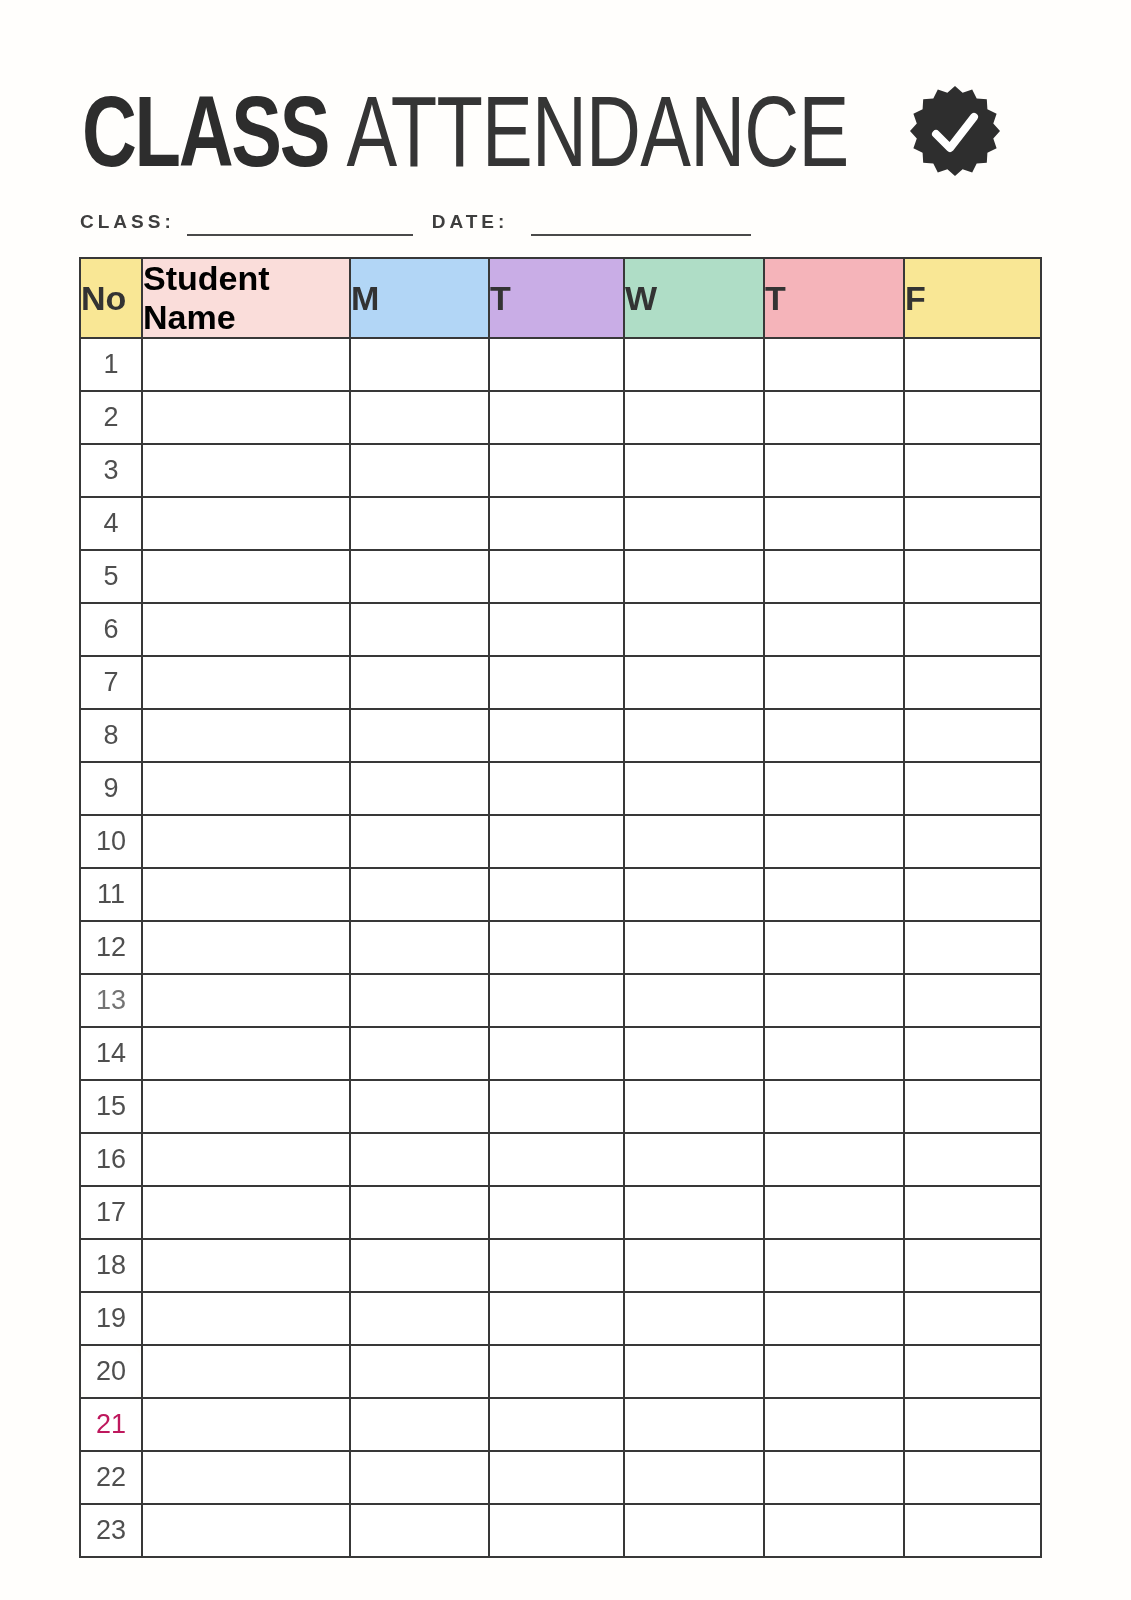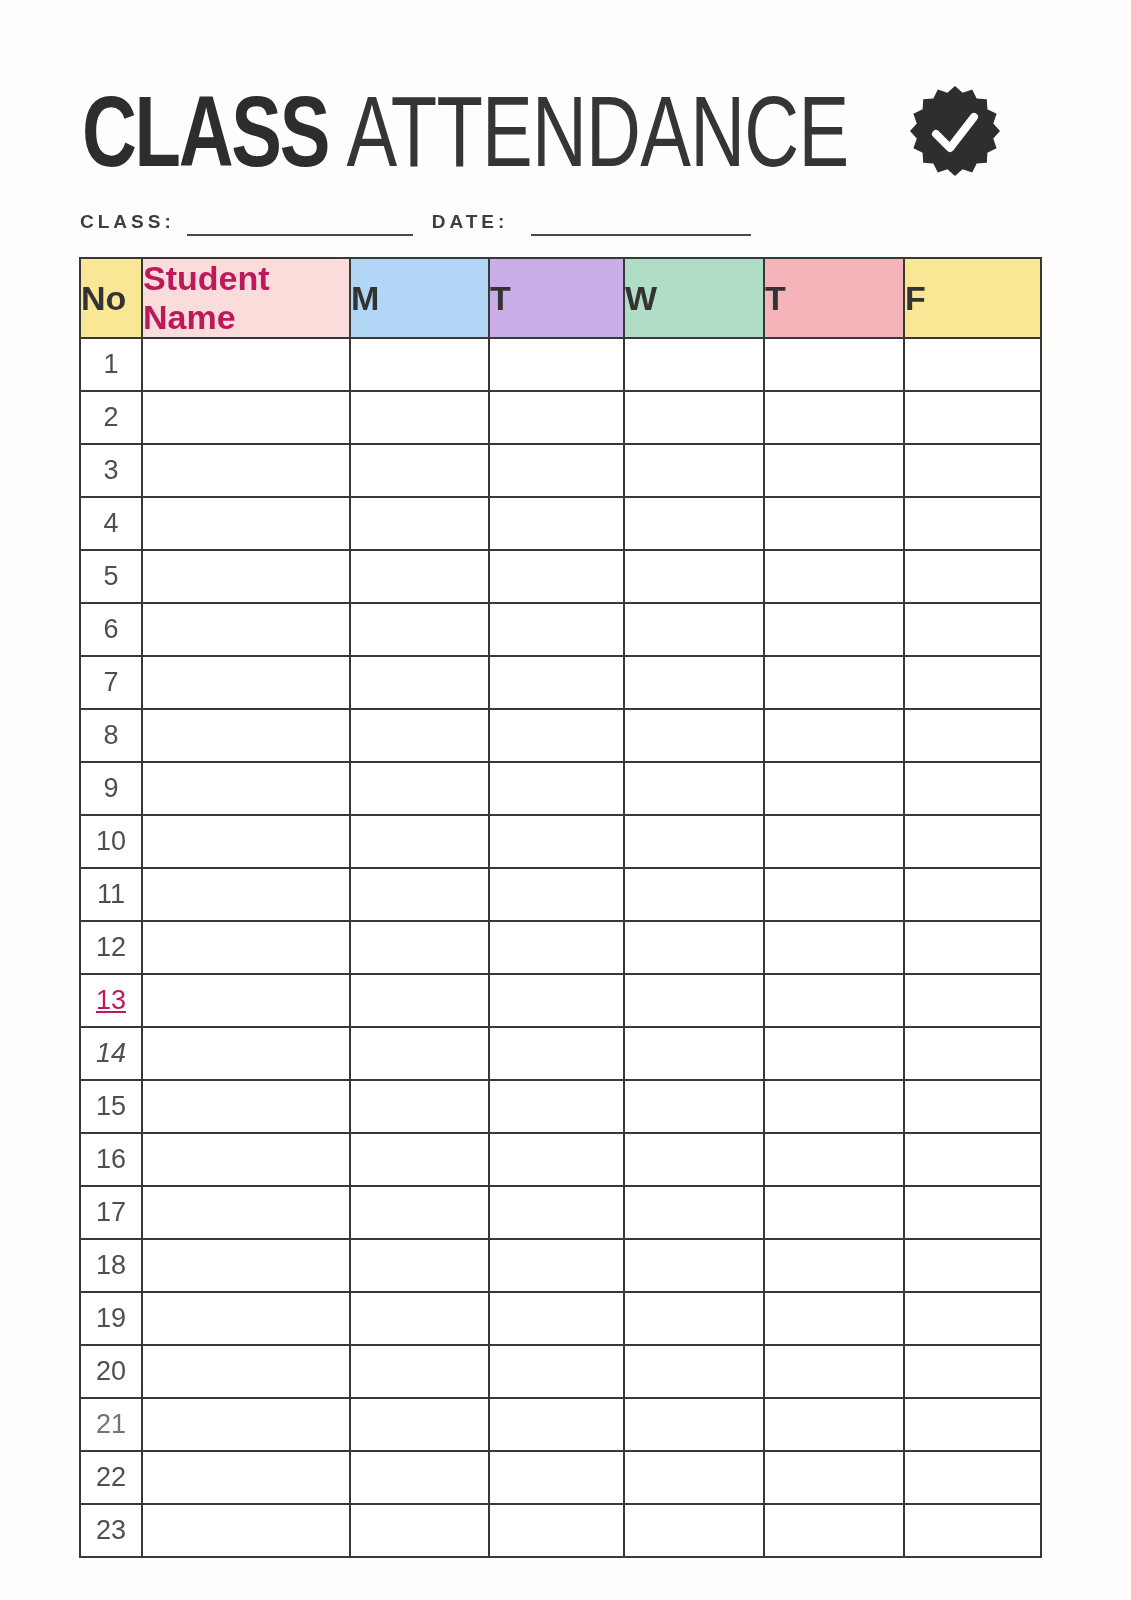--- a/index.html
+++ b/index.html
@@ -140,21 +140,21 @@
         <col class="c-name">
         <col class="c-m">
         <col class="c-t1">
       <col class="c-w">
         <col class="c-t2">
         <col class="c-f">
     </colgroup>
     <thead>
       <tr>
         <th style="background: rgb(249, 231, 149); color: rgb(51, 51, 51);">No</th>
-        <th style="background: rgb(250, 221, 218); color: #be185d; margin-top: 26px;">Student Name</th>
+        <th style="background: rgb(250, 221, 218); color: #000000; margin-top: 26px;">Student Name</th>
         <th style="background: rgb(178, 214, 246); color: rgb(51, 51, 51);">M</th>
         <th style="background: rgb(201, 173, 230); color: rgb(51, 51, 51);">T</th>
         <th style="background: rgb(175, 221, 198); color: rgb(51, 51, 51);">W</th>
         <th style="background: rgb(245, 180, 186); color: rgb(51, 51, 51);">T</th>
         <th style="background: rgb(249, 231, 149); color: rgb(51, 51, 51);">F</th>
       </tr>
     </thead>
     <tbody>
         <tr>
     <td class="num" style="color: rgb(79, 79, 79);">1</td>
@@ -258,30 +258,30 @@
         <tr>
     <td class="num" style="color: rgb(79, 79, 79);">12</td>
     <td></td>
     <td></td>
     <td></td>
     <td></td>
     <td></td>
     <td></td>
   </tr>
         <tr>
-    <td class="num" style="color: #be185d; text-decoration: underline;">13</td>
-    <td></td>
-    <td></td>
-    <td></td>
-    <td></td>
-    <td></td>
-    <td></td>
-  </tr>
-        <tr>
-    <td class="num" style="color: rgb(79, 79, 79); font-style: italic;">14</td>
+    <td class="num" style="color: #737373;">13</td>
+    <td></td>
+    <td></td>
+    <td></td>
+    <td></td>
+    <td></td>
+    <td></td>
+  </tr>
+        <tr>
+    <td class="num" style="color: rgb(79, 79, 79);">14</td>
     <td></td>
     <td></td>
     <td></td>
     <td></td>
     <td></td>
     <td></td>
   </tr>
         <tr>
     <td class="num" style="color: rgb(79, 79, 79);">15</td>
     <td></td>
@@ -330,21 +330,21 @@
         <tr>
     <td class="num" style="color: rgb(79, 79, 79); border-radius: 17px;">20</td>
     <td></td>
     <td></td>
     <td></td>
     <td></td>
     <td></td>
     <td></td>
   </tr>
         <tr>
-    <td class="num" style="color: #737373;">21</td>
+    <td class="num" style="color: #be185d;">21</td>
     <td></td>
     <td></td>
     <td></td>
     <td></td>
     <td></td>
     <td></td>
   </tr>
         <tr>
     <td class="num" style="color: rgb(79, 79, 79);">22</td>
     <td></td>

